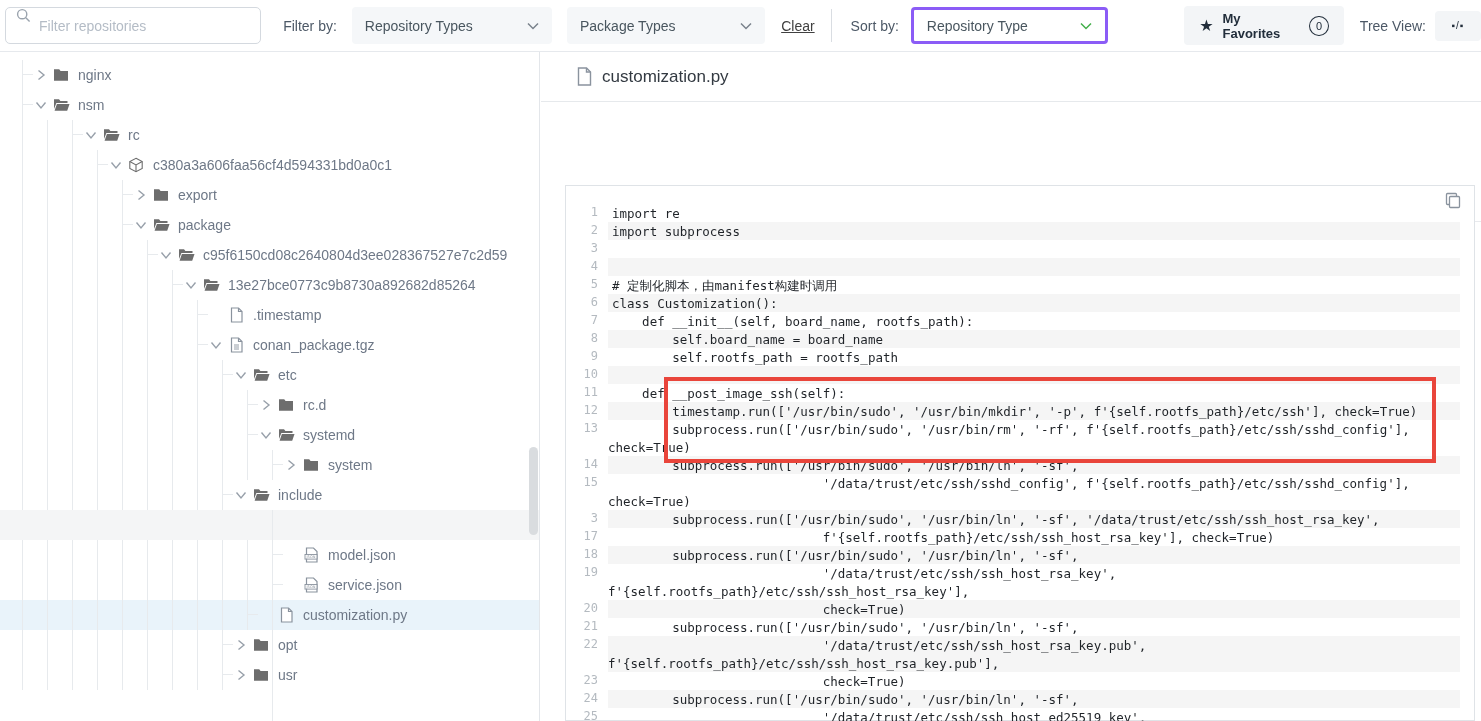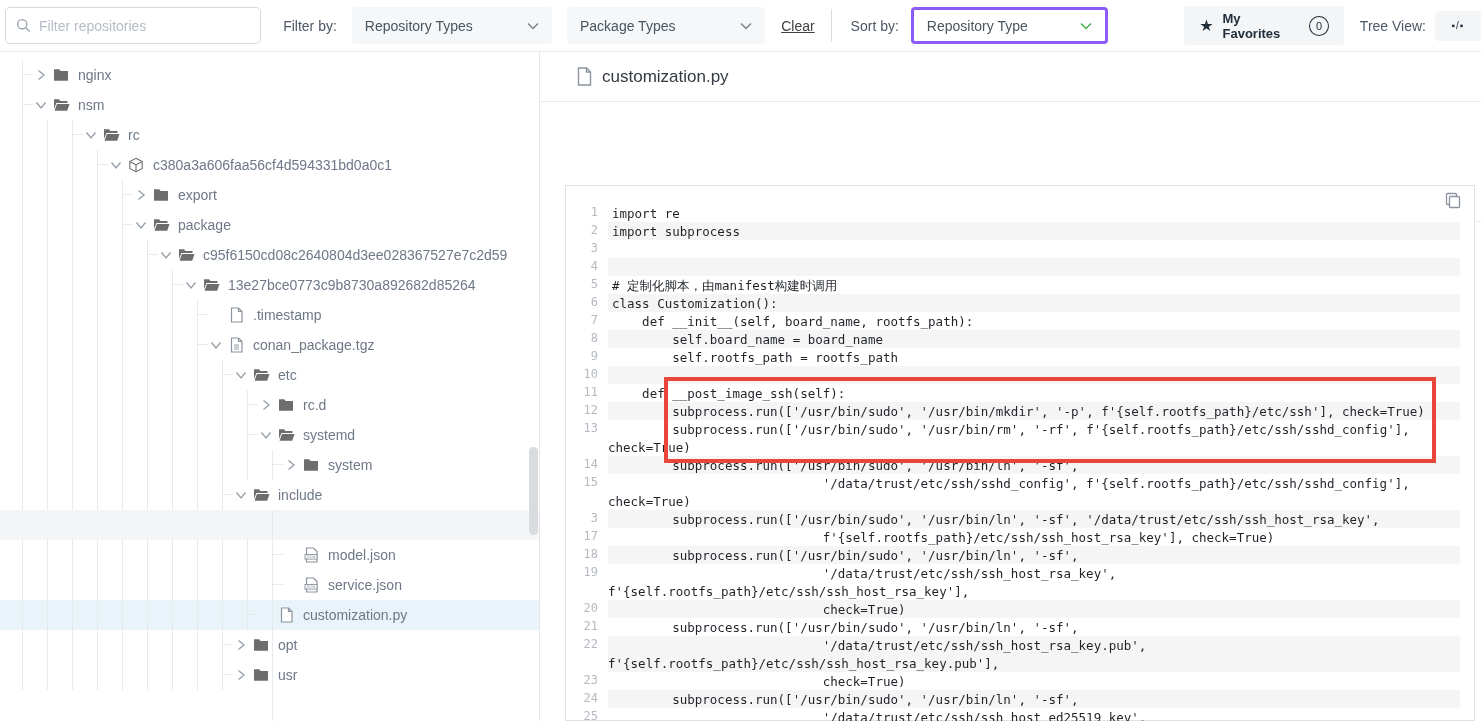--- a/index.html
+++ b/index.html
@@ -4,21 +4,21 @@
 <style>
   * { margin:0; padding:0; box-sizing:border-box; }
   html,body { width:1481px; height:721px; }
   body { position:relative; overflow:hidden; background:#fff;
          font-family:"Liberation Sans","DejaVu Sans",sans-serif; color:#4c5866; }
 
   
   .topbar { position:absolute; left:0; top:0; width:1481px; height:52px;
             border-bottom:1px solid #e6e9ed; display:flex; align-items:center; background:#fff; z-index:20; }
   .search-box { margin-left:5px; width:260px; height:37px; border:1px solid #d4d9df; border-radius:5px;
-                display:flex; align-items:center; padding:0 10px; gap:8px; background:#fff; }
+                display:flex; padding:0 10px; gap:8px; background:#fff; }
   .search-box input { border:none; outline:none; flex:1; font-size:14px; color:#495362;
                       font-family:inherit; background:transparent; }
   .search-box input::placeholder { color:#b4bcc6; }
   .bar-label { font-size:14px; color:#4c5866; white-space:nowrap; }
   .dd { height:37px; background:#f5f7f9; border-radius:4px; display:flex; align-items:center;
         justify-content:space-between; padding:0 13px; font-size:14px; color:#49565f; cursor:pointer; }
   .dd.green { background:#fff; border:3px solid #8b5cf6; }
   .clear-link { font-size:14px; color:#404040; text-decoration:underline; cursor:pointer; }
   .vdiv { width:1px; height:33px; background:#d9dde2; }
   .fav-box { height:39px; background:#f3f5f7; border-radius:4px; display:flex; align-items:center;
@@ -635,21 +635,21 @@
         <div class="crow even">
           <span class="gutter">10</span>
           <span class="ctext"><span class="wrap"></span></span>
         </div>
         <div class="crow">
           <span class="gutter">11</span>
           <span class="ctext"><span class="wrap">    def __post_image_ssh(self):</span></span>
         </div>
         <div class="crow even">
           <span class="gutter">12</span>
-          <span class="ctext"><span class="wrap">        subprocess.run(['/usr/bin/sudo', '/usr/bin/mkdir', '-p', f'{self.rootfs_path}/etc/ssh'], check=True)</span></span>
+          <span class="ctext"><span class="wrap">        timestamp.run(['/usr/bin/sudo', '/usr/bin/mkdir', '-p', f'{self.rootfs_path}/etc/ssh'], check=True)</span></span>
         </div>
         <div class="crow">
           <span class="gutter">13</span>
           <span class="ctext"><span class="wrap">        subprocess.run(['/usr/bin/sudo', '/usr/bin/rm', '-rf', f'{self.rootfs_path}/etc/ssh/sshd_config'], check=True)</span></span>
         </div>
         <div class="crow even">
           <span class="gutter">14</span>
           <span class="ctext"><span class="wrap">        subprocess.run(['/usr/bin/sudo', '/usr/bin/ln', '-sf',</span></span>
         </div>
         <div class="crow">

